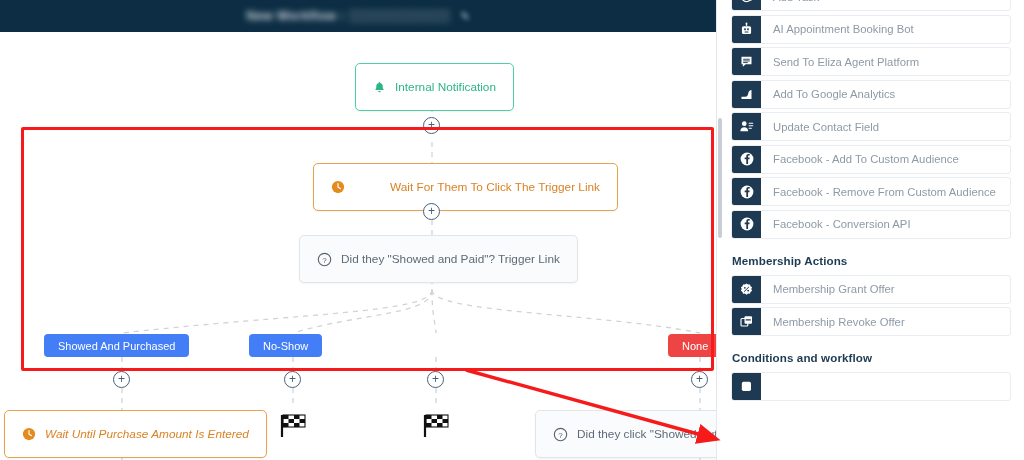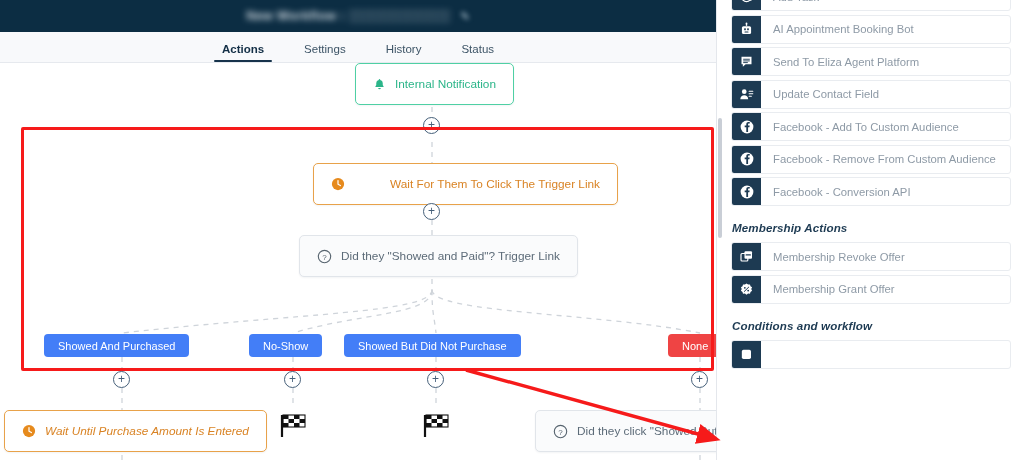--- a/index.html
+++ b/index.html
@@ -49,21 +49,21 @@
     position: absolute; left: 0; top: 63px; width: 716px; height: 397px;
     background: #ffffff; overflow: hidden;
   }
   .canvas svg.wires { position: absolute; left: 0; top: 0; width: 716px; height: 397px; }
 
   
   .node {
     position: absolute; display: flex; align-items: center; gap: 9px;
     background: #ffffff; border-radius: 5px;
     border: 1.4px solid #d8dde3;
-    padding: 0 17px; height: 42px;
+    padding: 0 17px; height: 48px;
     font-size: 11.8px; color: #4b5b68; white-space: nowrap;
     box-shadow: 0 1px 2px rgba(20,40,60,.05);
   }
   .node.green { border-color: #4fd0a4; color: #2bb589; background:#fff; }
   .node.orange { border-color: #e8a24a; color: #d98324; }
   .node.grey { border-color: #e1e5ea; color: #5c6b78; background:#fafbfc; }
 
   .nicon { display: inline-flex; align-items: center; justify-content: center; flex: 0 0 auto; }
 
   
@@ -90,21 +90,21 @@
 
   
   .panel {
     position: absolute; right: 0; top: 0; width: 308px; height: 460px;
     background: #ffffff; border-left: 1px solid #e4e7ec;
     overflow: hidden; padding: 12px 14px;
   }
   .panel-scroll { position: absolute; left: 0; top: -18px; width: 308px; }
   .sec-head {
     font-size: 11.6px; font-weight: 700; color: #1d3a52;
-    margin: 15px 12px 8px 15px; letter-spacing: .1px; font-style: italic;
+    margin: 15px 12px 8px 15px; letter-spacing: .1px;
   }
   .row {
     display: flex; align-items: center; height: 29px;
     margin: 0 14px 3.5px 14px;
     border: 1px solid #e9ecf0; border-radius: 3px; background: #fff;
     cursor: pointer; overflow: hidden;
   }
   .row-ico {
     width: 29px; height: 100%; flex: 0 0 29px; background: #1d3a52;
     display: flex; align-items: center; justify-content: center; color: #fff;
@@ -131,26 +131,20 @@
 </head>
 <body>
 
 <div id="app">
 
   <div class="header">
     <div class="header-title">New Workflow :  ░░░░░░░░░░░</div>
     <div class="header-edit-icon">✎</div>
   </div>
 
-  <div class="tabbar">
-    <div class="tab active">Actions</div>
-    <div class="tab">Settings</div>
-    <div class="tab">History</div>
-    <div class="tab">Status</div>
-  </div>
 
   <div class="canvas">
 
     <svg class="wires" viewBox="0 0 716 397">
       <g stroke="#cfd4da" stroke-width="1.3" stroke-dasharray="5,5" fill="none">
 
         <line x1="432" y1="34" x2="432" y2="62"></line>
         <line x1="432" y1="79" x2="432" y2="100"></line>
         <line x1="432" y1="134" x2="432" y2="140"></line>
         <line x1="432" y1="157" x2="432" y2="172"></line>
@@ -208,21 +202,20 @@
         <svg width="15" height="15" viewBox="0 0 16 16">
             <circle cx="8" cy="8" r="6.6" fill="none" stroke="#56636e" stroke-width="1.2"></circle>
             <text x="8" y="11.4" font-size="8.6" font-family="Liberation Sans, sans-serif" fill="#56636e" text-anchor="middle">?</text>
           </svg>
       </span>
       <span>Did they "Showed and Paid"? Trigger Link</span>
     </div>
 
     <div class="pill blue" style="left:44px;  top:271px;">Showed And Purchased</div>
     <div class="pill blue" style="left:249px; top:271px;">No-Show</div>
-    <div class="pill blue" style="left:344px; top:271px;">Showed But Did Not Purchase</div>
     <div class="pill red" style="left:668px; top:271px;">None</div>
 
     <div class="plus" style="left:113px; top:308px;">
         <span>+</span>
       </div>
     <div class="plus" style="left:284px; top:308px;">
         <span>+</span>
       </div>
     <div class="plus" style="left:427px; top:308px;">
         <span>+</span>
@@ -314,20 +307,28 @@
       <div class="row">
         <div class="row-ico">
           <svg width="15" height="15" viewBox="0 0 18 18">
               <path d="M3 3.4h12v9H8l-3.4 2.8V12.4H3z" fill="#fff"></path>
               <path d="M5.5 6.3h7M5.5 8.3h7M5.5 10.3h4.6" stroke="#1d3a52" stroke-width="1.1" stroke-linecap="round"></path>
             </svg>
         </div>
         <div class="row-label">Send To Eliza Agent Platform</div>
       </div>
 
+      <div class="row">
+        <div class="row-ico">
+          <svg width="15" height="15" viewBox="0 0 18 18">
+              <path d="M3 14.5h12V3.5c-2 0-3.4 1.6-3.8 3.6-.4 2-1 4-2.4 4.3-1.5.3-4 .2-5.8.2z" fill="#fff"></path>
+            </svg>
+        </div>
+        <div class="row-label">Add To Google Analytics</div>
+      </div>
 
 
       <div class="row">
         <div class="row-ico">
           <svg width="15" height="15" viewBox="0 0 18 18">
               <circle cx="6.3" cy="5.6" r="2.8" fill="#fff"></circle>
               <path d="M1.6 14.6c0-2.9 2.1-4.6 4.7-4.6s4.7 1.7 4.7 4.6z" fill="#fff"></path>
               <path d="M12.2 5.1h4.3M12.2 8.1h4.3M12.2 11.1h2.6" stroke="#fff" stroke-width="1.4" stroke-linecap="round"></path>
             </svg>
         </div>
@@ -358,42 +359,42 @@
         <div class="row-ico">
           <svg width="16" height="16" viewBox="0 0 18 18">
               <circle cx="9" cy="9" r="7.2" fill="#fff"></circle>
               <path d="M10.2 9.4h1.5l.3-2h-1.8V6.2c0-.6.2-1 1-1h.9V3.4c-.2 0-.8-.1-1.4-.1-1.5 0-2.5.9-2.5 2.6v1.5H6.4v2h1.8v5.1h2z" fill="#1d3a52"></path>
             </svg>
         </div>
         <div class="row-label">Facebook - Conversion API</div>
       </div>
 
       <div class="sec-head">Membership Actions</div>
-
-      <div class="row">
-        <div class="row-ico">
-          <svg width="15" height="15" viewBox="0 0 18 18">
-              <rect x="2.4" y="5.4" width="8.2" height="9" rx="1.2" fill="none" stroke="#fff" stroke-width="1.4"></rect>
-              <rect x="6.6" y="2.6" width="9" height="9" rx="1.2" fill="#fff"></rect>
-              <path d="M8.6 7.1h5" stroke="#1d3a52" stroke-width="1.5" stroke-linecap="round"></path>
-            </svg>
-        </div>
-        <div class="row-label">Membership Revoke Offer</div>
-      </div>
 
       <div class="row">
         <div class="row-ico">
           <svg width="15" height="15" viewBox="0 0 18 18">
               <path d="M9 1.8l1.9 1.3 2.3-.2.6 2.2 1.9 1.3-1 2.1 1 2.1-1.9 1.3-.6 2.2-2.3-.2L9 15.2l-1.9-1.3-2.3.2-.6-2.2L2.3 10.6l1-2.1-1-2.1 1.9-1.3.6-2.2 2.3.2z" fill="#fff"></path>
               <circle cx="7" cy="7" r="1.1" fill="#1d3a52"></circle>
               <circle cx="11" cy="10.3" r="1.1" fill="#1d3a52"></circle>
               <path d="M11.6 6.2 6.4 11.3" stroke="#1d3a52" stroke-width="1.2" stroke-linecap="round"></path>
             </svg>
         </div>
         <div class="row-label">Membership Grant Offer</div>
+      </div>
+
+      <div class="row">
+        <div class="row-ico">
+          <svg width="15" height="15" viewBox="0 0 18 18">
+              <rect x="2.4" y="5.4" width="8.2" height="9" rx="1.2" fill="none" stroke="#fff" stroke-width="1.4"></rect>
+              <rect x="6.6" y="2.6" width="9" height="9" rx="1.2" fill="#fff"></rect>
+              <path d="M8.6 7.1h5" stroke="#1d3a52" stroke-width="1.5" stroke-linecap="round"></path>
+            </svg>
+        </div>
+        <div class="row-label">Membership Revoke Offer</div>
       </div>
 
       <div class="sec-head">Conditions and workflow</div>
 
 
       <div class="row">
         <div class="row-ico">
           <svg width="15" height="15" viewBox="0 0 18 18">
               <rect x="3.4" y="3.4" width="11" height="11" rx="2" fill="#fff"></rect>
             </svg>

